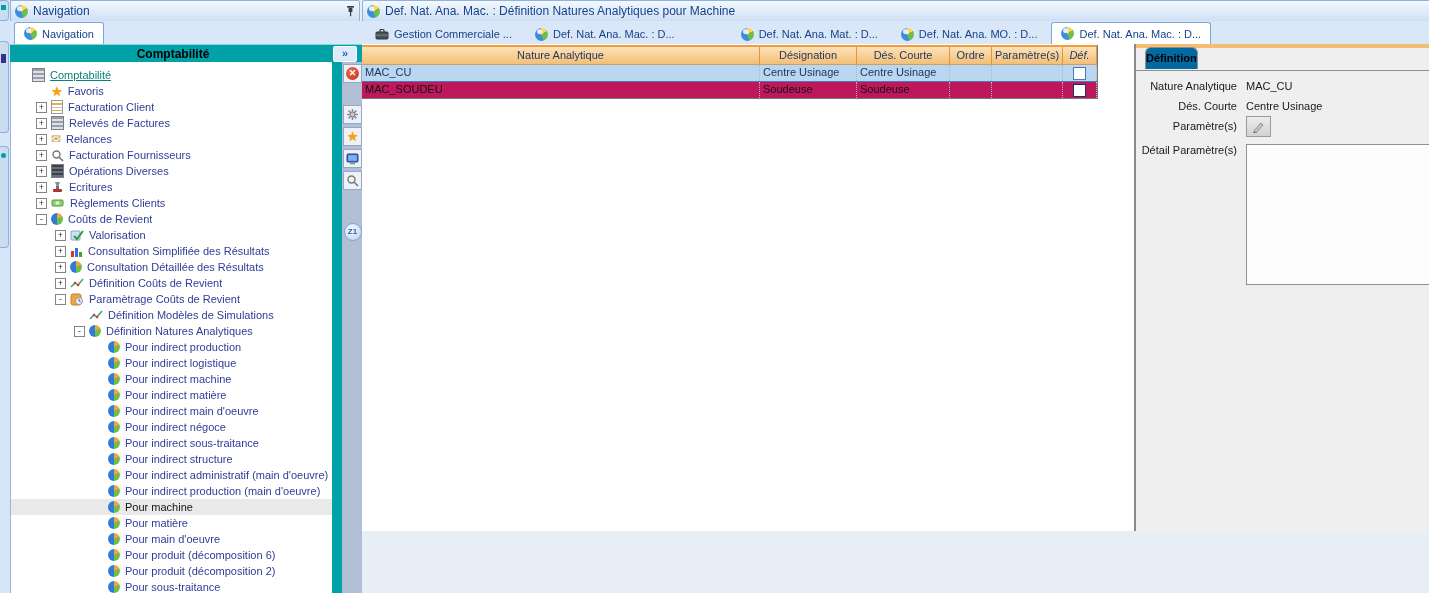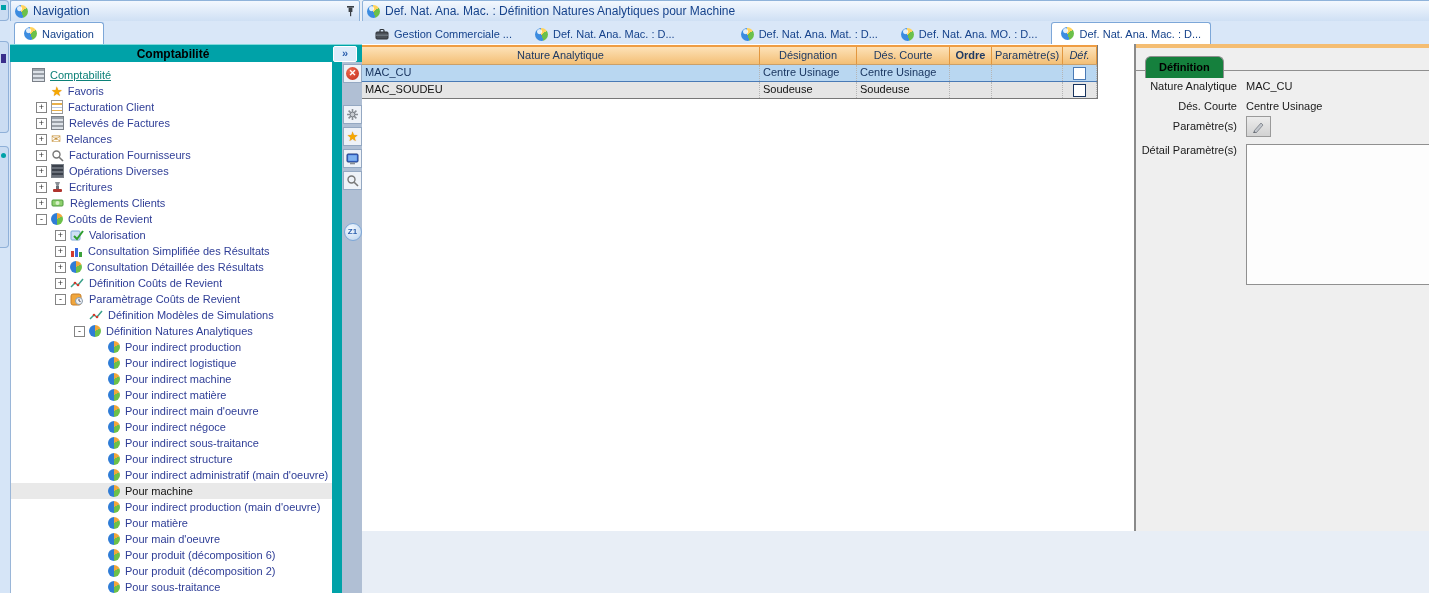--- a/index.html
+++ b/index.html
@@ -65,29 +65,29 @@
 
   
   #grid{position:absolute;left:0;top:1px;border-right:1px solid #777}
   #grid-header{display:flex;border-top:2px solid #ef9d43;border-bottom:1px solid #caa06a}
   .gh{height:17px;line-height:17px;text-align:center;background:linear-gradient(#fde2b8,#f3bf76);
     border-right:1px solid #e2973f;color:#1f3a63;box-sizing:border-box;overflow:hidden;white-space:nowrap;cursor:pointer}
   .gr{display:flex;height:16px;line-height:15px;cursor:pointer}
   .gr .c{padding-left:3px;border-right:1px dotted #b5b5b5;white-space:nowrap;overflow:hidden;box-sizing:border-box}
   .gr .c.cbcell{display:flex;align-items:center;justify-content:center;padding:0}
   .gr.sel{background:#b9d7f1;color:#17335e;border-bottom:1px solid #4a7ab5}
-  .gr.norm{background:#e5e5e5;color:#111;border-bottom:1px solid #777}
+  .gr.norm{background:#be185d;color:#111;border-bottom:1px solid #777}
   .cb{width:11px;height:11px;background:#fff;border:1px solid #17335e;display:inline-block;cursor:pointer}
   .gr.sel .cb{border-color:#4a7ab5}
 
   
   #vsep{position:absolute;left:772px;top:0;bottom:0;width:2px;background:#8a8a8a}
   #detail{position:absolute;left:774px;top:0;right:0;bottom:0;background:#efefef}
   #tan-strip{position:absolute;left:0;top:0;right:0;height:4px;background:#f4bd72}
-  #detail-tab{position:absolute;left:9px;top:12px;height:21px;line-height:21px;padding:0 13px;background:#15803d;
+  #detail-tab{position:absolute;left:9px;top:3px;height:21px;line-height:21px;padding:0 0;background:#0369a1;
     border:1px solid #8f8f8f;border-bottom:none;border-radius:6px 6px 0 0;font-weight:bold;color:#000;z-index:2;cursor:pointer}
   #detail-line{position:absolute;left:0;top:26px;right:0;height:1px;background:#8f8f8f;z-index:1}
   #fields{position:absolute;left:0;top:32px;right:0}
   .frow{height:20px;line-height:20px;white-space:nowrap}
   .flabel{display:inline-block;width:101px;text-align:right;color:#1a1a1a;vertical-align:top}
   .fvalue{margin-left:9px;color:#1a1a1a}
   .frow.param{height:24px}
   #param-btn{margin-left:9px;width:25px;height:21px;background:linear-gradient(#ececec,#d2d2d2);
     border:1px solid #9a9a9a;padding:0;vertical-align:top;cursor:pointer}
   .detail-row{position:relative;height:142px;margin-top:4px}
@@ -348,32 +348,32 @@
           <span class="tlabel">Pour indirect structure</span>
         </div>
 
         <div class="trow">
           <span class="indent" style="width: 82px;"></span>
           <span class="expand"></span>
           <span class="icon"><i class="ip"></i></span>
           <span class="tlabel">Pour indirect administratif (main d'oeuvre)</span>
         </div>
 
+        <div class="trow">
+          <span class="indent" style="width: 82px;"></span>
+          <span class="expand"></span>
+          <span class="icon"><i class="ip"></i></span>
+          <span class="tlabel">Pour indirect production (main d'oeuvre)</span>
+        </div>
+
         <div class="trow sel">
           <span class="indent" style="width: 82px;"></span>
           <span class="expand"></span>
           <span class="icon"><i class="ip"></i></span>
           <span class="tlabel">Pour machine</span>
-        </div>
-
-        <div class="trow">
-          <span class="indent" style="width: 82px;"></span>
-          <span class="expand"></span>
-          <span class="icon"><i class="ip"></i></span>
-          <span class="tlabel">Pour indirect production (main d'oeuvre)</span>
         </div>
 
         <div class="trow">
           <span class="indent" style="width: 82px;"></span>
           <span class="expand"></span>
           <span class="icon"><i class="ip"></i></span>
           <span class="tlabel">Pour matière</span>
         </div>
 
         <div class="trow">
@@ -467,21 +467,21 @@
         <span class="icon"><i class="ig"></i></span>
         <span class="lbl">Def. Nat. Ana. Mac. : D...</span>
       </div>
     </div>
   <div id="doc-content">
     <div id="grid">
       <div id="grid-header">
           <div class="gh" style="width: 398px;">Nature Analytique</div>
           <div class="gh" style="width: 97px;">Désignation</div>
           <div class="gh" style="width: 93px;">Dés. Courte</div>
-          <div class="gh" style="width: 42px; font-weight: bold;">Ordre</div>
+          <div class="gh" style="width: 42px;">Ordre</div>
           <div class="gh" style="width: 71px;">Paramètre(s)</div>
           <div class="gh" style="width: 34px; font-style: italic;">Déf.</div>
         </div>
       <div id="grid-rows">
           <div class="gr sel">
             <div class="c" style="width: 398px;">MAC_CU</div>
             <div class="c" style="width: 97px;">Centre Usinage</div>
             <div class="c" style="width: 93px;">Centre Usinage</div>
             <div class="c" style="width: 42px;"></div>
             <div class="c" style="width: 71px;"></div>

